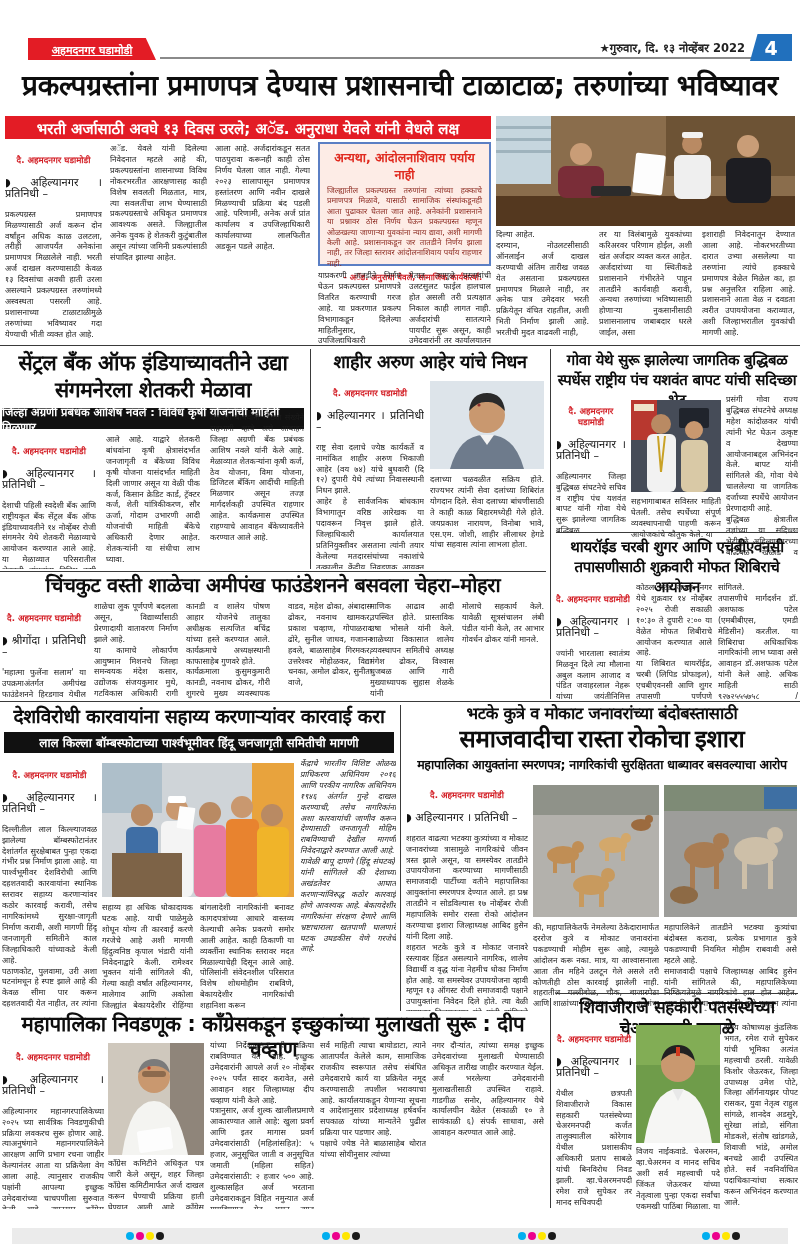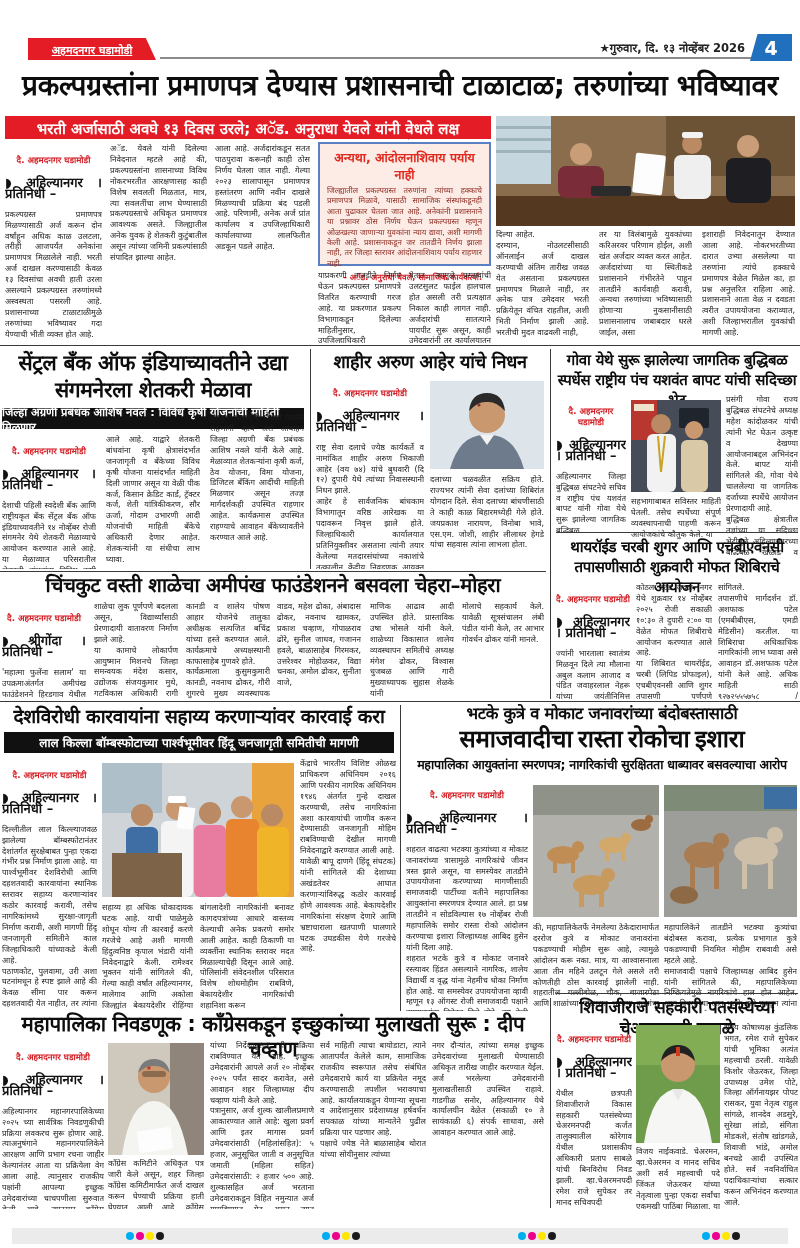--- a/index.html
+++ b/index.html
@@ -16,21 +16,21 @@
   .pagebox span{color:#fff;font-size:19px;font-weight:bold;}
   
   .hl{position:absolute;font-weight:900;color:#0d0d0d;text-align:center;letter-spacing:-.3px;}
   .lead-hl{left:0;top:52px;width:800px;font-size:28px;line-height:42px;}
   .redbar{position:absolute;background:#e31c25;color:#fff;font-weight:bold;display:flex;align-items:center;justify-content:center;}
   .blackbar{position:absolute;background:#111;color:#fff;font-weight:bold;display:flex;align-items:center;justify-content:center;}
   
   .col{position:absolute;font-size:8px;line-height:10.9px;text-align:justify;color:#1d1d1d;
        overflow:hidden;white-space:pre-line;}
   .byline{display:block;text-align:center;font-weight:bold;color:#d31f26;font-size:8.6px;line-height:11px;}
-  .dl{display:block;font-weight:bold;color:#111;font-size:13px;line-height:11px;}
+  .dl{display:block;font-weight:normal;color:#111;font-size:11px;line-height:11px;}
   
   .qbox{position:absolute;background:#fdece6;border:2px solid #5b7fc4;padding:5px 7px;box-sizing:border-box;}
   .qbox .qt{display:block;color:#e02a1f;font-weight:bold;font-size:12.5px;text-align:center;margin-bottom:3px;}
   .qbox .qb{display:block;color:#8c2a20;font-size:7.8px;line-height:10.4px;text-align:justify;}
   .qbox .qa{display:block;color:#d31f26;font-weight:bold;font-size:8.2px;text-align:right;margin-top:2px;}
   .h-rule{position:absolute;background:#3a3a3a;height:1px;}
   .v-rule{position:absolute;background:#3a3a3a;width:1px;}
   .photo{position:absolute;overflow:hidden;background:#888;}
   .photo svg{display:block;width:100%;height:100%;}
   
@@ -41,21 +41,21 @@
 </style>
 </head>
 <body>
 
 <div id="page">
 
   <div class="ribbon">
     <span>अहमदनगर घडामोडी</span>
   </div>
   <div class="head-line"></div>
-  <div class="dateline-top">★गुरुवार, दि. १३ नोव्हेंबर 2026</div>
+  <div class="dateline-top">★गुरुवार, दि. १३ नोव्हेंबर 2022</div>
   <div class="pagebox">
     <span>4</span>
   </div>
 
   <div class="hl lead-hl">प्रकल्पग्रस्तांना प्रमाणपत्र देण्यास प्रशासनाची टाळाटाळ; तरुणांच्या भविष्यावर गदा</div>
   <div class="redbar" style="left:5px;top:103px;width:486px;height:23px;font-size:15px;">भरती अर्जासाठी अवघे १३ दिवस उरले; अॅड. अनुराधा येवले यांनी वेधले लक्ष</div>
 
   <div class="photo" style="left:496px;top:103px;width:299px;height:110px;">
     <svg viewBox="0 0 299 110" preserveAspectRatio="none">
       <rect width="299" height="110" fill="#8a6d4c"></rect>
@@ -176,21 +176,21 @@
   <div class="hl" style="left:0;top:560px;width:546px;font-size:20px;line-height:25px;">चिंचकुट वस्ती शाळेचा अमीपंख फाउंडेशनने बसवला चेहरा–मोहरा</div>
   <div class="col" style="left:2px;top:589px;width:84px;height:97px;">
     <span class="byline">दै. अहमदनगर घडामोडी</span>
     <span class="dl">◗ श्रीगोंदा । प्रतिनिधी –</span>
     <span>'महात्मा फुलेंना सलाम' या उपक्रमाअंतर्गत अमीपंख फाउंडेशनने हिरडगाव येथील दुर्लक्षित चिंचकुट वस्ती शाळेला चेहरामोहरा बदलून टाकला आहे. लोकसहभागातून करण्यात आलेल्या कामांमुळे</span>
   </div>
   <div class="col" style="left:94px;top:589px;width:84px;height:97px;">शाळेचा लुक पूर्णपणे बदलला असून, विद्यार्थ्यांसाठी प्रेरणादायी वातावरण निर्माण झाले आहे.
 या कामाचे लोकार्पण आयुष्मान मिशनचे जिल्हा समन्वयक मंदेश कसार, उद्योजक संजयकुमार मुथे, गटविकास अधिकारी रागी फराटे, गटशिक्षणाधिकारी कुसुमकुमारी</div>
   <div class="col" style="left:186px;top:589px;width:84px;height:97px;">कानडी व शालेय पोषण आहार योजनेचे तालुका अधीक्षक सत्यजित बचिंद्र यांच्या हस्ते करण्यात आले. कार्यक्रमाचे अध्यक्षस्थानी काफासाहेब गुणवरे होते.
 कार्यक्रमाला कुसुमकुमारी कानडी, नवनाथ ढोकर, गौरी शुगरचे मुख्य व्यवस्थापक रोहिदास</div>
-  <div class="col" style="left:277px;top:589px;width:84px;height:97px;">वाडव, महेश ढोका, अंबादास ढोकर, नवनाथ खामकर, प्रकाश चव्हाण, गोपाळराव ढोरे, सुनील जाधव, गजानन हवले, बाळासाहेब गिरमकर, उत्तरेश्वर मोहोळकर, विद्या चनका, अमोल ढोकर, सुनीता वाजे,</div>
+  <div class="col" style="left:288px;top:589px;width:84px;height:97px;">वाडव, महेश ढोका, अंबादास ढोकर, नवनाथ खामकर, प्रकाश चव्हाण, गोपाळराव ढोरे, सुनील जाधव, गजानन हवले, बाळासाहेब गिरमकर, उत्तरेश्वर मोहोळकर, विद्या चनका, अमोल ढोकर, सुनीता वाजे,</div>
   <div class="col" style="left:370px;top:589px;width:84px;height:97px;">माणिक आढाव आदी उपस्थित होते. प्रास्ताविक उषा भोसले यांनी केले. शाळेच्या विकासात शालेय व्यवस्थापन समितीचे अध्यक्ष मंगेश ढोकर, विश्वास धुजबळ आणि गारी मुख्याध्यापक सुहास शेळके यांनी</div>
   <div class="col" style="left:462px;top:589px;width:82px;height:97px;">मोलाचे सहकार्य केले. यावेळी सूत्रसंचालन लंबी पंडीत यांनी केले, तर आभार गोवर्धन ढोकर यांनी मानले.</div>
 
   <div class="h-rule" style="left:0;top:688px;width:800px;"></div>
 
   <div class="hl" style="left:0;top:691px;width:398px;font-size:19px;line-height:24px;">देशविरोधी कारवायांना सहाय्य करणाऱ्यांवर कारवाई करा</div>
   <div class="blackbar" style="left:4px;top:719px;width:390px;height:21px;font-size:12px;">लाल किल्ला बॉम्बस्फोटाच्या पार्श्वभूमीवर हिंदू जनजागृती समितीची मागणी</div>
   <div class="col" style="left:2px;top:746px;width:95px;height:250px;">
     <span class="byline">दै. अहमदनगर घडामोडी</span>
     <span class="dl">◗ अहिल्यानगर । प्रतिनिधी –</span>
@@ -210,21 +210,21 @@
       <circle cx="108" cy="50" r="11" fill="#b98a63"></circle>
         <rect x="92" y="62" width="32" height="72" rx="6" fill="#e77ba0"></rect>
       <circle cx="140" cy="44" r="11" fill="#c9986f"></circle>
         <rect x="124" y="56" width="33" height="78" rx="6" fill="#e8832f"></rect>
       <circle cx="170" cy="52" r="11" fill="#b98a63"></circle>
         <rect x="155" y="64" width="32" height="70" rx="6" fill="#f0b429"></rect>
       <rect x="10" y="90" width="70" height="44" fill="#7d6347"></rect>
       <rect x="76" y="44" width="16" height="22" rx="1" fill="#fdfdfd" transform="rotate(8 84 55)"></rect>
     </svg>
   </div>
-  <div class="col" style="left:300px;top:746px;width:96px;height:250px;">केंद्राचे भारतीय विशिष्ट ओळख प्राधिकरण अधिनियम २०१६ आणि परकीय नागरिक अधिनियम १९४६ अंतर्गत गुन्हे दाखल करण्याची, तसेच नागरिकांना अशा कारवायांची जाणीव करून देण्यासाठी जनजागृती मोहिम राबविण्याची देखील मागणी निवेदनाद्वारे करण्यात आली आहे.
+  <div class="col" style="left:300px;top:746px;width:96px;height:250px;font-style:italic;">केंद्राचे भारतीय विशिष्ट ओळख प्राधिकरण अधिनियम २०१६ आणि परकीय नागरिक अधिनियम १९४६ अंतर्गत गुन्हे दाखल करण्याची, तसेच नागरिकांना अशा कारवायांची जाणीव करून देण्यासाठी जनजागृती मोहिम राबविण्याची देखील मागणी निवेदनाद्वारे करण्यात आली आहे.
 यावेळी बापू दाणगे (हिंदू संघटक) यांनी सांगितले की देशाच्या अखंडतेवर आघात करणाऱ्यांविरुद्ध कठोर कारवाई होणे आवश्यक आहे. बेकायदेशीर नागरिकांना संरक्षण देणारे आणि भ्रष्टाचाराला खतपाणी घालणारे घटक उघडकीस येणे गरजेचे आहे.</div>
   <div class="col" style="left:102px;top:890px;width:91px;height:106px;">सहाय्य हा अधिक धोकादायक घटक आहे. याची पाळेमुळे शोधून योग्य ती कारवाई करणे गरजेचे आहे अशी मागणी हिंदुत्वनिष्ठ कृपाल भंडारी यांनी निवेदनाद्वारे केली. रामेश्वर भुक्तन यांनी सांगितले की, गेल्या काही वर्षांत अहिल्यानगर, मालेगाव आणि अकोला जिल्ह्यांत बेकायदेशीर रोहिंग्या आणि</div>
   <div class="col" style="left:200px;top:890px;width:94px;height:106px;">बांगलादेशी नागरिकांनी बनावट कागदपत्रांच्या आधारे वास्तव्य केल्याची अनेक प्रकरणे समोर आली आहेत. काही ठिकाणी या व्यक्तींना स्थानिक स्तरावर मदत मिळाल्याचेही दिसून आले आहे. पोलिसांनी संवेदनशील परिसरात विशेष शोधमोहीम राबविणे, बेकायदेशीर नागरिकांची शहानिशा करून</div>
 
   <div class="v-rule" style="left:400px;top:692px;height:306px;"></div>
 
   <div class="hl" style="left:406px;top:691px;width:392px;font-size:16.5px;line-height:20px;">भटके कुत्रे व मोकाट जनावरांच्या बंदोबस्तासाठी</div>
   <div class="hl" style="left:406px;top:711px;width:392px;font-size:24px;line-height:30px;font-family:Liberation Serif, serif;">समाजवादीचा रास्ता रोकोचा इशारा</div>
   <div class="hl" style="left:406px;top:744px;width:392px;font-size:12.5px;line-height:16px;font-weight:bold;">महापालिका आयुक्तांना स्मरणपत्र; नागरिकांची सुरक्षितता धाब्यावर बसवल्याचा आरोप</div>
   <div class="col" style="left:406px;top:766px;width:122px;height:232px;">

